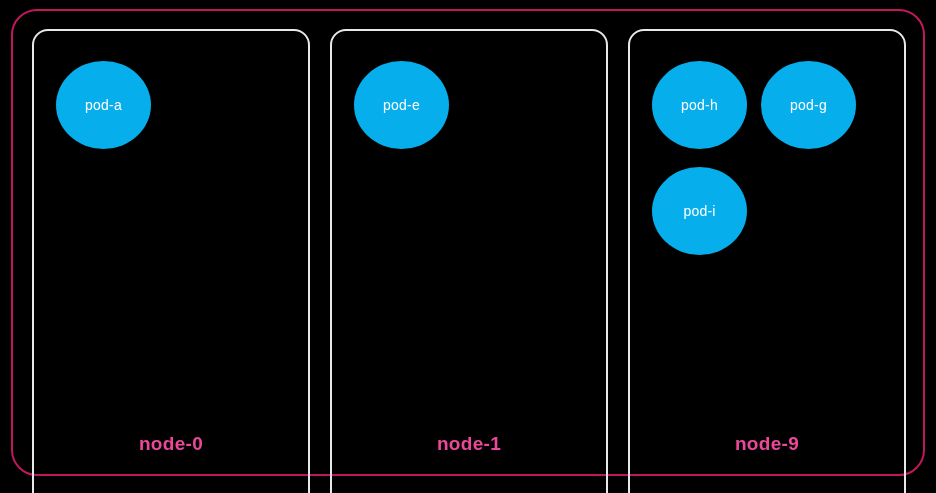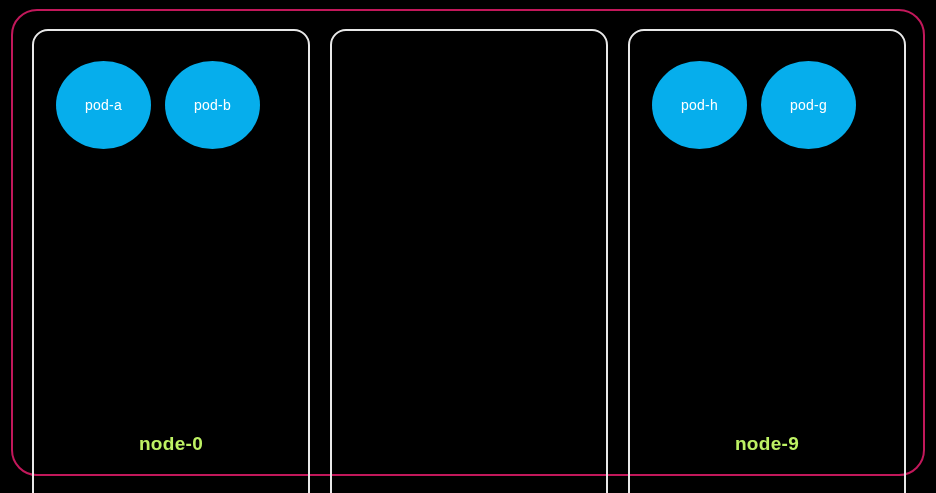--- a/index.html
+++ b/index.html
@@ -99,63 +99,67 @@
     height: 40px;
     display: flex;
     flex-direction: row;
     justify-content: space-between;
     align-items: center;
   }
 
   .node-label {
     width: 278px;
     text-align: center;
-    color: #bef264;
+    color: #ec4899;
     font-size: 19px;
     font-weight: bold;
     font-family: "Liberation Sans", sans-serif;
     letter-spacing: 0.3px;
   }
 </style>
 </head>
 <body>
 
 <div id="cluster-canvas">
 
   <div id="cluster-boundary"></div>
 
   <div id="nodes-row">
 
     <div class="node-box">
       <div class="pods-grid">
         <div class="pod">
           <span class="pod-label">pod-a</span>
         </div>
-        <div class="pod">
-          <span class="pod-label">pod-b</span>
-        </div>
       </div>
     </div>
 
     <div class="node-box">
       <div class="pods-grid">
+        <div class="pod">
+          <span class="pod-label">pod-e</span>
+        </div>
       </div>
     </div>
 
     <div class="node-box">
       <div class="pods-grid">
         <div class="pod">
           <span class="pod-label">pod-h</span>
         </div>
         <div class="pod">
           <span class="pod-label">pod-g</span>
         </div>
+        <div class="pod">
+          <span class="pod-label">pod-i</span>
+        </div>
       </div>
     </div>
 
   </div>
 
   <div id="node-labels-row">
     <div class="node-label">node-0</div>
+    <div class="node-label">node-1</div>
     <div class="node-label">node-9</div>
   </div>
 
 </div>
 
 </body></html>

